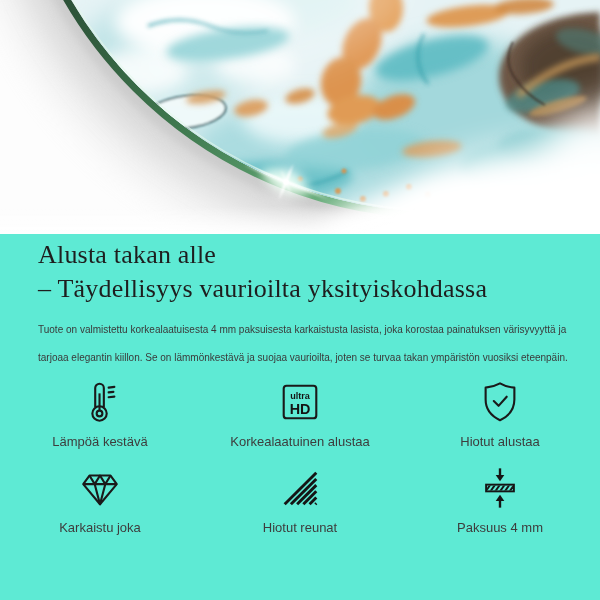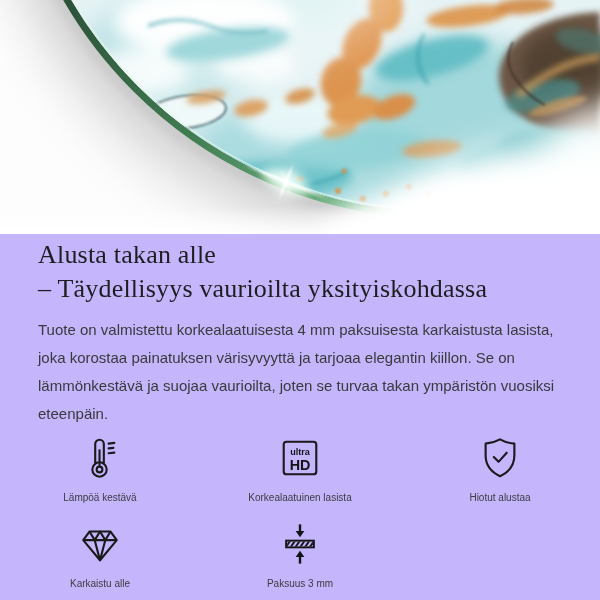--- a/index.html
+++ b/index.html
@@ -1,36 +1,36 @@
 <!DOCTYPE html>
 <html><head>
 <meta charset="utf-8">
 <style>
   html,body{margin:0;padding:0;background:#ffffff;}
   body{width:600px;height:600px;overflow:hidden;font-family:"Liberation Sans","DejaVu Sans",sans-serif;color:#3a3a3a;}
-  .page{position:relative;width:600px;height:600px;background:#c4b5fd;}
+  .page{position:relative;width:600px;height:600px;background:#5eead4;}
 
   
   .hero{width:600px;height:234px;overflow:hidden;}
   .hero svg{display:block;}
 
   
   .headline{margin:4px 24px 0 38px;font-family:"Liberation Serif","DejaVu Serif",serif;
             font-weight:400;color:#1e1e1e;font-size:26px;line-height:34px;letter-spacing:.2px;}
   .headline .hl{white-space:nowrap;}
 
   
-  .copy{margin:10px 38px 0 38px;width:540px;font-size:15px;line-height:28px;color:#3a3a3a;}
+  .copy{margin:10px 38px 0 38px;width:540px;font-size:10px;line-height:28px;color:#3a3a3a;}
 
   
   .features{margin-top:6px;display:grid;grid-template-columns:1fr 1fr 1fr;row-gap:14px;}
   .feature{display:flex;flex-direction:column;align-items:center;}
   .icon-box{height:48px;display:flex;align-items:center;justify-content:flex-end;}
   .icon-box svg{display:block;}
-  .feature-label{margin-top:8px;font-size:10px;line-height:16px;color:#3d3d3d;text-align:center;}
+  .feature-label{margin-top:8px;font-size:13px;line-height:16px;color:#3d3d3d;text-align:center;}
 
   .ic{stroke:#1a1a1a;fill:none;stroke-width:2.2;}
 </style>
 </head>
 <body>
 
 <div class="page">
 
   <div class="hero">
     <svg width="600" height="234" viewBox="0 0 600 234">
@@ -214,59 +214,74 @@
     </div>
 
     <div class="feature">
       <div class="icon-box">
         <svg width="46" height="46" viewBox="0 0 48 48">
           <rect class="ic" x="7" y="7" width="34" height="34" rx="3" stroke-width="2.6"></rect>
           <text x="24" y="20.5" font-size="9.5" font-weight="700" text-anchor="middle" fill="#141414" font-family="Liberation Sans, sans-serif">ultra</text>
           <text x="24" y="36" font-size="15" font-weight="700" text-anchor="middle" fill="#141414" font-family="Liberation Sans, sans-serif">HD</text>
         </svg>
       </div>
-      <div class="feature-label">Korkealaatuinen lasista</div>
+      <div class="feature-label">Korkealaatuinen alustaa</div>
     </div>
 
     <div class="feature">
       <div class="icon-box">
         <svg width="46" height="46" viewBox="0 0 48 48">
           <path class="ic" stroke-width="2.4" stroke-linejoin="round" d="M24,4.5 C28.5,7 33.5,8.5 39,9 V21.5 C39,31.5 33.2,38.7 24,43 C14.8,38.7 9,31.5 9,21.5 V9 C14.5,8.5 19.5,7 24,4.5 Z"></path>
           <path class="ic" stroke-width="2.4" stroke-linecap="round" stroke-linejoin="round" d="M17.5,23 L22.5,28 L31,18.5"></path>
         </svg>
       </div>
       <div class="feature-label">Hiotut alustaa</div>
     </div>
 
     <div class="feature">
       <div class="icon-box">
         <svg width="46" height="46" viewBox="0 0 48 48">
           <path class="ic" stroke-width="2" stroke-linejoin="round" d="M13,11 H35 L41.5,20 L24,41 L6.5,20 Z"></path>
           <path class="ic" stroke-width="2" stroke-linejoin="round" d="M6.5,20 H41.5 M13,11 L18.5,20 L24,11 L29.5,20 L35,11 M18.5,20 L24,41 L29.5,20"></path>
         </svg>
       </div>
-      <div class="feature-label">Karkaistu alle</div>
-    </div>
-
+      <div class="feature-label">Karkaistu joka</div>
+    </div>
+
+    <div class="feature">
+      <div class="icon-box">
+        <svg width="46" height="46" viewBox="0 0 48 48">
+          <g stroke="#151515" stroke-width="3" fill="none">
+            <path d="M8,41 L41,8"></path>
+            <path d="M14.5,41 L41,14.5"></path>
+            <path d="M21,41 L41,21"></path>
+            <path d="M27.5,41 L41,27.5"></path>
+            <path d="M34,41 L41,34"></path>
+            <path d="M40,41 L41,40"></path>
+          </g>
+        </svg>
+      </div>
+      <div class="feature-label">Hiotut reunat</div>
+    </div>
 
     <div class="feature">
       <div class="icon-box">
         <svg width="46" height="46" viewBox="0 0 48 48">
           <line x1="24" y1="3.5" x2="24" y2="10.5" stroke="#151515" stroke-width="2.5"></line>
           <path d="M19.5,10.5 h9 L24,17 Z" fill="#151515"></path>
           <rect x="9.5" y="20.5" width="29" height="7" fill="none" stroke="#151515" stroke-width="2"></rect>
           <g clip-path="url(#tclip1)" stroke="#151515" stroke-width="2">
             <path d="M8,29 L15,19"></path>
               <path d="M13,29 L20,19"></path>
               <path d="M18,29 L25,19"></path>
             <path d="M23,29 L30,19"></path>
               <path d="M28,29 L35,19"></path>
               <path d="M33,29 L40,19"></path>
           </g>
           <path d="M24,31 L28.5,37.5 h-9 Z" fill="#151515"></path>
           <line x1="24" y1="37.5" x2="24" y2="44.5" stroke="#151515" stroke-width="2.5"></line>
         </svg>
       </div>
-      <div class="feature-label">Paksuus 3 mm</div>
+      <div class="feature-label">Paksuus 4 mm</div>
     </div>
 
   </div>
 </div>
 
 </body></html>

